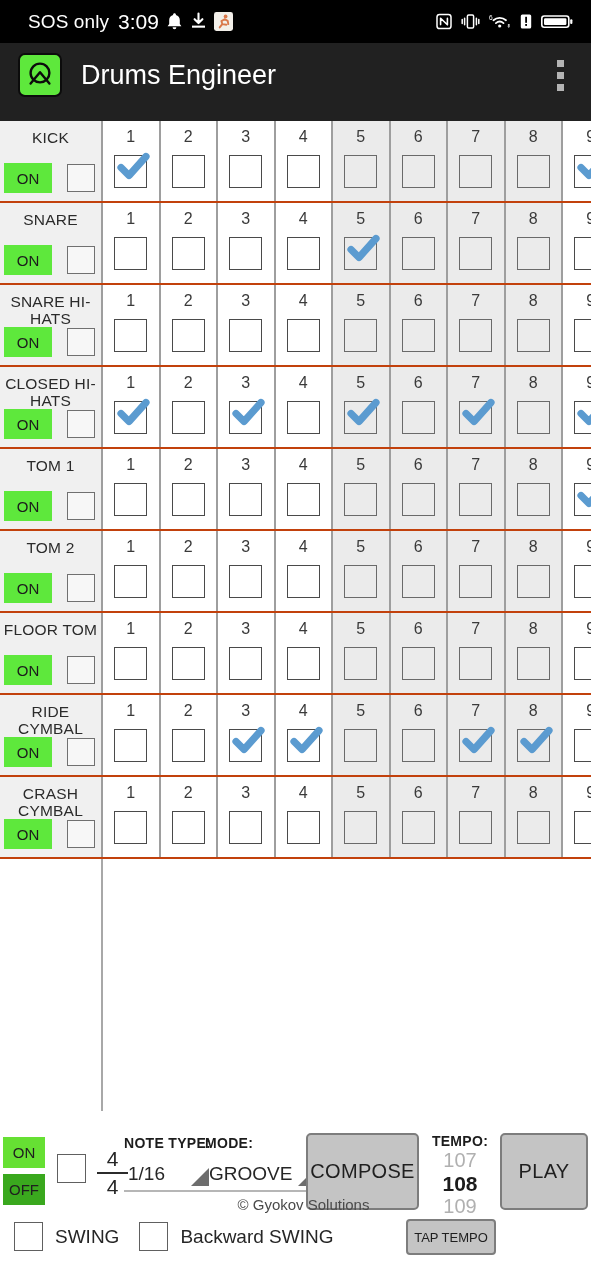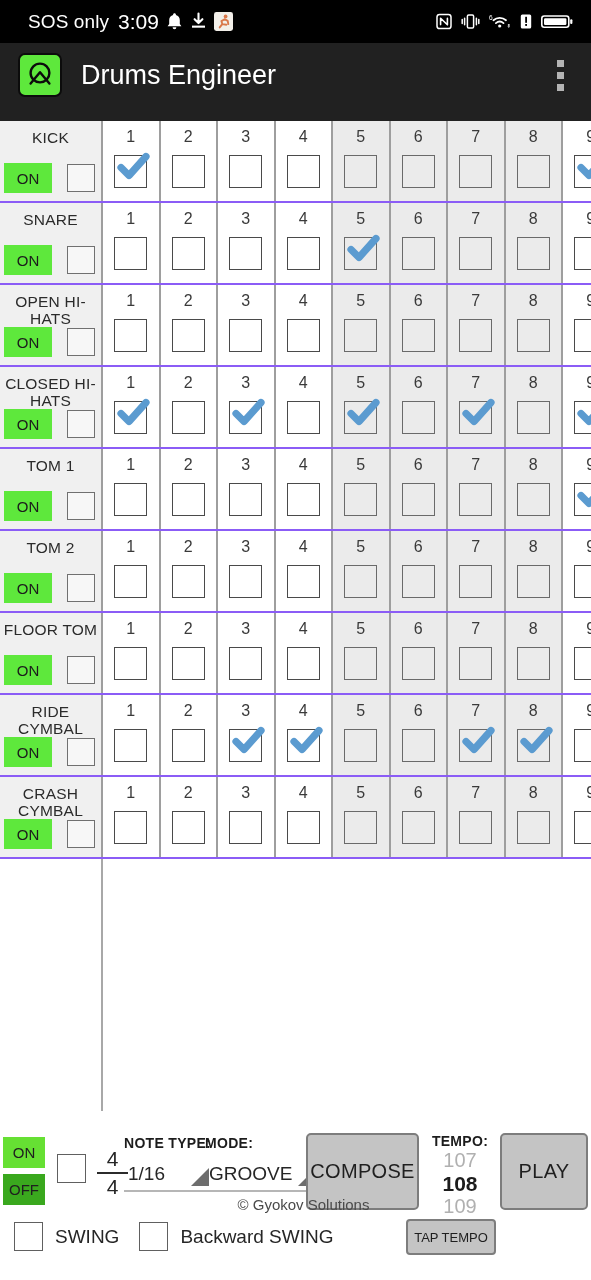--- a/index.html
+++ b/index.html
@@ -43,21 +43,21 @@
   #overflow {
     width:30px; display:flex; flex-direction:column;
     align-items:center; gap:5px; padding:4px 0;
   }
   #overflow i { width:7px; height:7px; background:#b4b4b4; display:block; }
 
   
   #grid { background:#ffffff; }
   .row {
     display:flex; height:82px;
-    border-bottom:2px solid #8b5cf6;
+    border-bottom:2px solid #c2410c;
     background:#ffffff;
   }
   .rowhead {
     width:103px; flex:0 0 103px;
     background:#f0f0f0;
     border-right:2px solid #9e9e9e;
     position:relative;
     display:flex; flex-direction:column;
     align-items:center;
   }
@@ -355,21 +355,21 @@
           <div class="cbox"></div>
         </div>
         <div class="step">
           <div class="stepnum">9</div>
           <div class="cbox"></div>
         </div>
       </div>
     </div>
     <div class="row">
       <div class="rowhead">
-        <div class="rowname">OPEN HI-HATS</div>
+        <div class="rowname">SNARE HI-HATS</div>
         <div class="rowctl">
           <div class="onbtn">ON</div>
           <div class="mutebox"></div>
         </div>
       </div>
       <div class="steps">
         <div class="step">
           <div class="stepnum">1</div>
           <div class="cbox"></div>
         </div>

